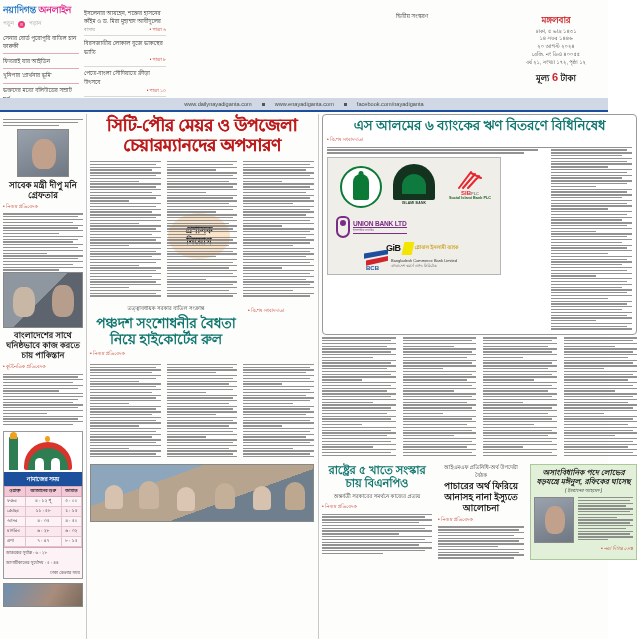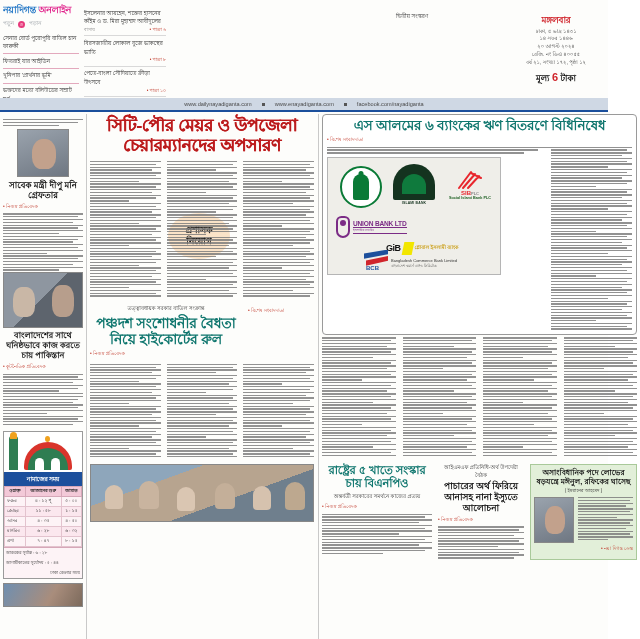--- a/index.html
+++ b/index.html
@@ -95,21 +95,21 @@
   .prayer-box { border:1px solid #9a9a9a; background:#fdf3f6; }
   .prayer-head { background:#1c4f9c; color:#fff; text-align:center; font-size:6px; font-weight:bold; padding:1.5px 0; letter-spacing:-.2px;}
   .mosque { height:40px; background:#fff; position:relative; overflow:hidden; }
   table.prayer { width:100%; border-collapse:collapse; font-size:4.4px; }
   table.prayer th { background:#f3c9d8; color:#222; font-weight:bold; padding:1px 2px; border:.4px solid #d6a7b8;}
   table.prayer td { padding:1px 2px; border:.4px solid #e3c3ce; color:#222; text-align:center;}
   table.prayer td.n { text-align:left; }
   table.prayer tr:nth-child(even) td { background:#fbe7ee; }
   .prayer-foot { font-size:4.2px; padding:1.5px 2px; color:#333; border-top:.4px solid #d6a7b8;}
 
-  .green-box { background:#e2efd9; border:.5px solid #a9c99a; }
+  .green-box { background:#e2efd9; border:.5px solid #a9c99a;font-style:italic; }
 
   .logo-cell { position:absolute; }
 </style>
 </head>
 <body>
 
 <div class="page">
 
   <div class="masthead">
 

